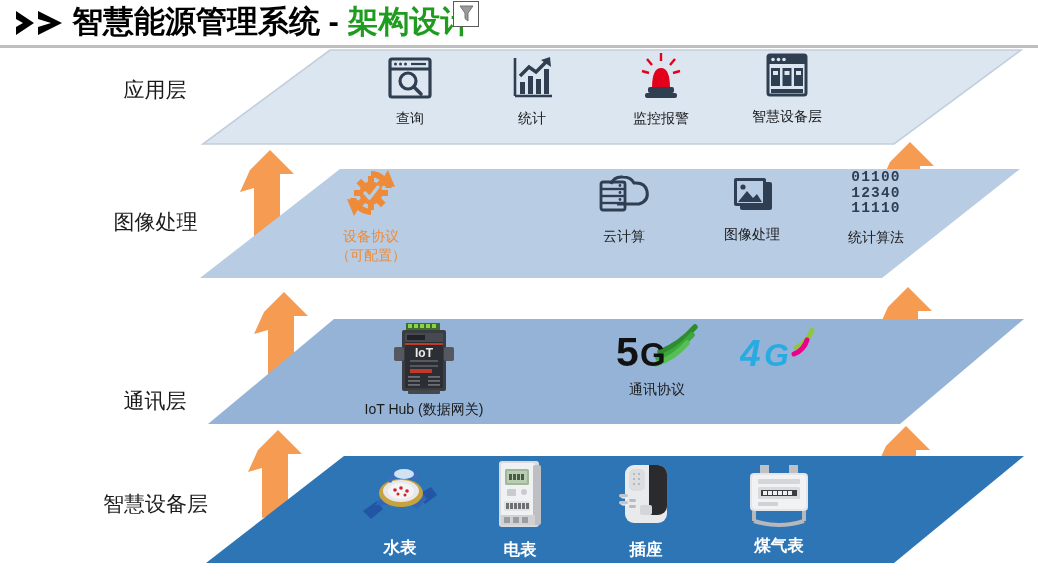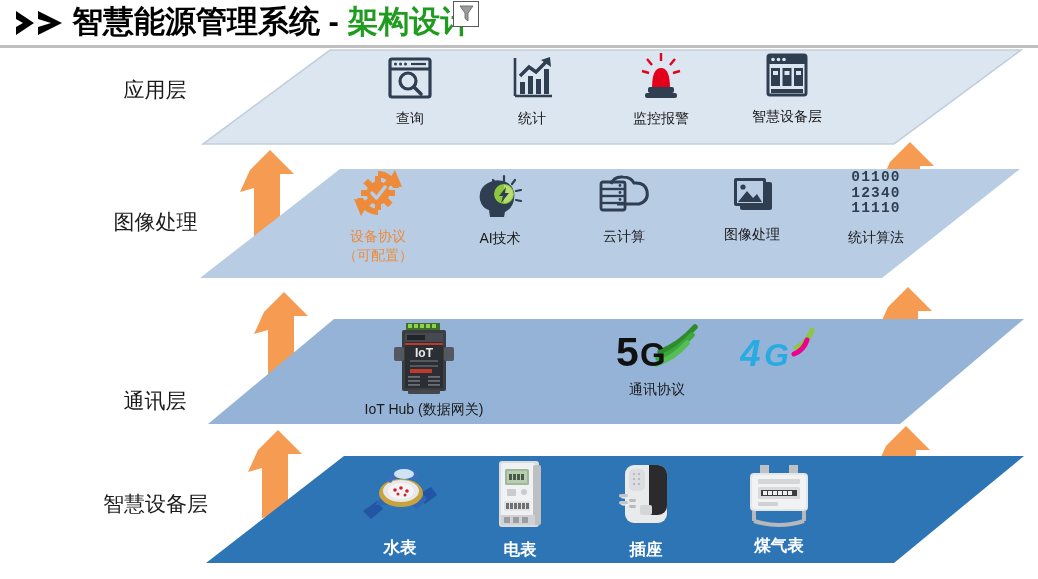--- a/index.html
+++ b/index.html
@@ -207,21 +207,21 @@
     </div>
   </div>
 
   <div class="layer" style="left:198px; top:168px; width:824px; height:112px;">
     <div class="slab">
       <svg width="824" height="112" viewBox="0 0 824 112">
         <polygon points="142,1 822,1 684,110 2,110" fill="#B8CCE4"></polygon>
       </svg>
     </div>
 
-    <div class="cell" style="left:124px; top:-2px; width:112px;font-family:Liberation Mono, monospace;">
+    <div class="cell" style="left:117px; top:-2px; width:112px;font-family:Liberation Mono, monospace;">
       <span class="glyph">
         <svg width="54" height="54" viewBox="0 0 54 54">
           <path d="M27,5 A22,22 0 0 1 48,22 L42,22 A16.5,16.5 0 0 0 27,11 Z" fill="#ED8B3A"></path>
           <polygon points="44,4 51,21 35,19" fill="#ED8B3A"></polygon>
           <path d="M27,49 A22,22 0 0 1 6,32 L12,32 A16.5,16.5 0 0 0 27,43 Z" fill="#ED8B3A"></path>
           <polygon points="10,50 3,33 19,35" fill="#ED8B3A"></polygon>
           <g fill="#ED8B3A">
             <circle cx="27" cy="27" r="11.5"></circle>
             <rect x="24" y="10" width="6" height="7"></rect>
               <rect x="24" y="37" width="6" height="7"></rect>
@@ -232,39 +232,20 @@
             <rect x="33.5" y="14" width="6.5" height="6.5" transform="rotate(-45 37 17)"></rect>
             <rect x="14" y="33.5" width="6.5" height="6.5" transform="rotate(-45 17 37)"></rect>
           </g>
           <polyline points="21,27 25.5,32 34,21" fill="none" stroke="#B8CCE4" stroke-width="3.4" stroke-linecap="round" stroke-linejoin="round"></polyline>
         </svg>
       </span>
       <span class="cap cap-orange">设备协议</span>
       <span class="cap cap-orange" style="margin-top:0;">（可配置）</span>
     </div>
 
-    <div class="cell" style="left:252px; top:4px; width:100px;">
-      <span class="glyph">
-        <svg width="52" height="50" viewBox="0 0 52 50">
-          <path d="M6,28 Q4,16 14,11 Q22,6 32,10 Q42,15 40,27 Q39,36 31,40 L30,45 L16,45 L15,38 Q8,36 6,28 Z" fill="#2F3E50"></path>
-          <circle cx="30" cy="22" r="10" fill="#8DC63F"></circle>
-          <path d="M30,13 A9,9 0 0 1 30,31 Z" fill="#B7DE6E"></path>
-          <polygon points="32,15 25,24 29,24 27,31 35,21 31,21" fill="#2F3E50"></polygon>
-          <rect x="24" y="33" width="12" height="3" rx="1.2" fill="#2F3E50"></rect>
-          <g stroke="#2F3E50" stroke-width="2.2" stroke-linecap="round">
-            <line x1="30" y1="4" x2="30" y2="9"></line>
-            <line x1="41" y1="8" x2="38" y2="12"></line>
-            <line x1="19" y1="8" x2="22" y2="12"></line>
-            <line x1="47" y1="18" x2="42" y2="19"></line>
-            <line x1="47" y1="29" x2="42" y2="28"></line>
-          </g>
-        </svg>
-      </span>
-      <span class="cap">AI技术</span>
-    </div>
 
     <div class="cell" style="left:372px; top:6px; width:108px;">
       <span class="glyph">
         <svg width="58" height="46" viewBox="0 0 58 46">
           <path d="M16,10 Q19,2 28,3 Q36,3 39,9 Q50,8 52,17 Q54,27 44,30 L22,30" fill="none" stroke="#2F3E50" stroke-width="3"></path>
           <rect x="6" y="8" width="24" height="28" rx="2" fill="none" stroke="#2F3E50" stroke-width="2.8"></rect>
           <line x1="6" y1="15" x2="30" y2="15" stroke="#2F3E50" stroke-width="2.4"></line>
           <line x1="6" y1="22" x2="30" y2="22" stroke="#2F3E50" stroke-width="2.4"></line>
           <line x1="6" y1="29" x2="30" y2="29" stroke="#2F3E50" stroke-width="2.4"></line>
           <circle cx="25" cy="11.5" r="1.4" fill="#2F3E50"></circle>

